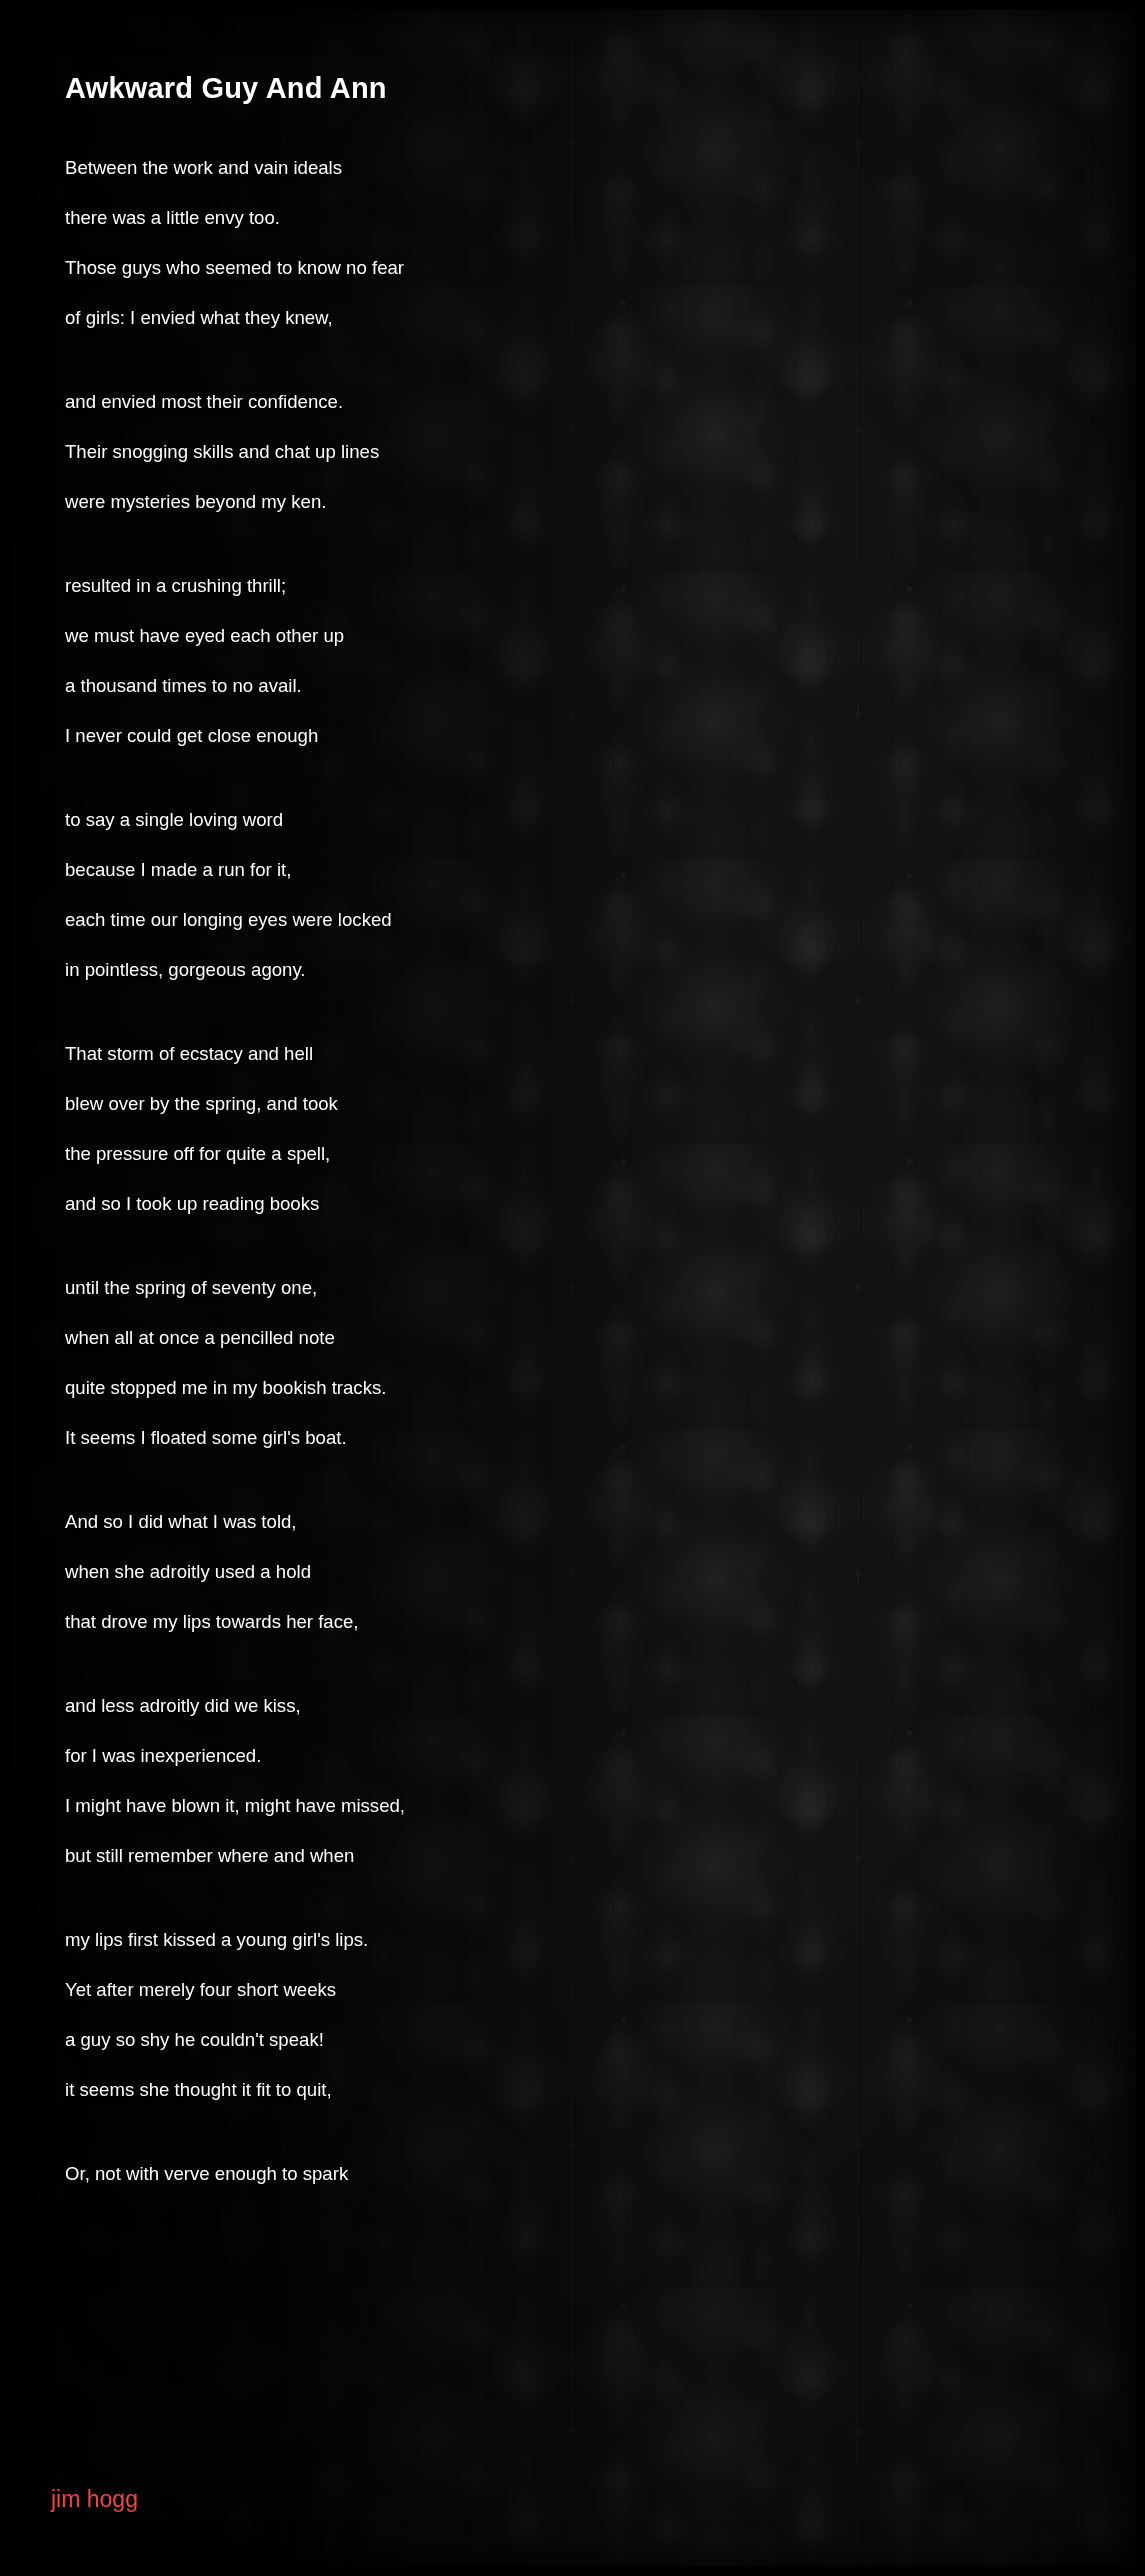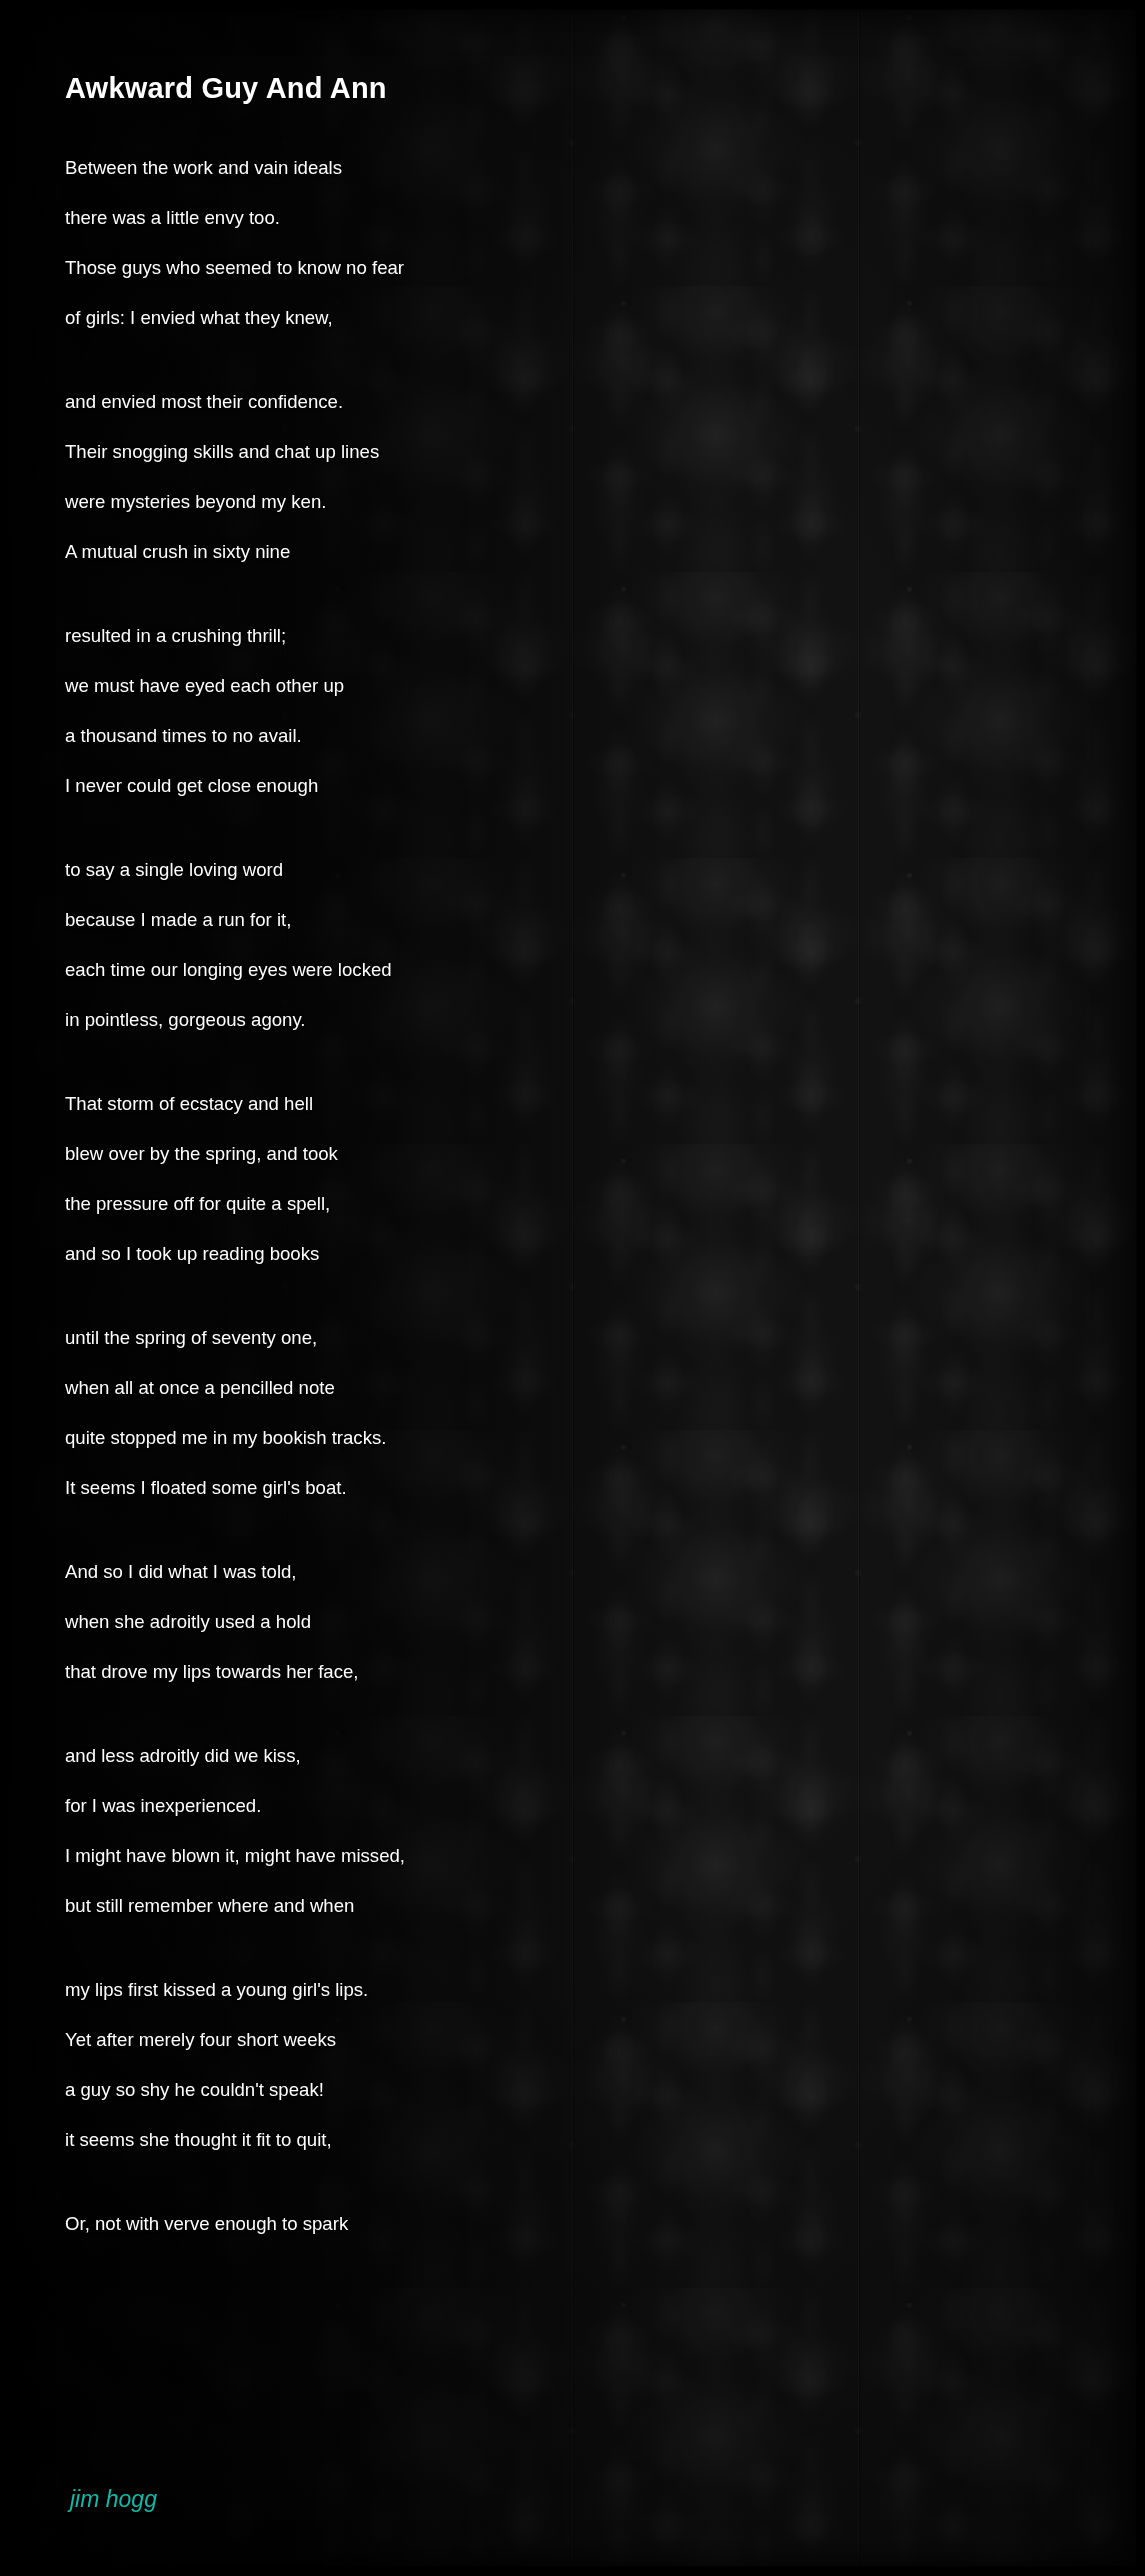--- a/index.html
+++ b/index.html
@@ -134,25 +134,24 @@
     font-size: 18.6px;
     font-weight: normal;
     line-height: 50px;
     color: #ffffff;
     white-space: pre;
     text-shadow: 0 1px 2.9px rgba(0,0,0,0.95);
   }
 
   .poem-author {
     position: absolute;
-    left: 70px;
+    left: 51px;
     top: 2486px;
     font-size: 23px;
-    font-style: italic;
-    color: #14b8a6;
+    color: #ef4444;
     text-shadow: 0 1px 2.9px rgba(0,0,0,0.95);
   }
 </style>
 </head>
 <body>
 
 <div class="poem-page">
 
   <div class="bg-pattern"></div>
   <div class="bg-pattern-2"></div>
@@ -171,21 +170,20 @@
         <div class="line">Between the work and vain ideals</div>
         <div class="line">there was a little envy too.</div>
         <div class="line">Those guys who seemed to know no fear</div>
         <div class="line">of girls: I envied what they knew,</div>
       </div>
 
       <div class="stanza">
         <div class="line">and envied most their confidence.</div>
         <div class="line">Their snogging skills and chat up lines</div>
         <div class="line">were mysteries beyond my ken.</div>
-        <div class="line">A mutual crush in sixty nine</div>
       </div>
 
       <div class="stanza">
         <div class="line">resulted in a crushing thrill;</div>
         <div class="line">we must have eyed each other up</div>
         <div class="line">a thousand times to no avail.</div>
         <div class="line">I never could get close enough</div>
       </div>
 
       <div class="stanza">

